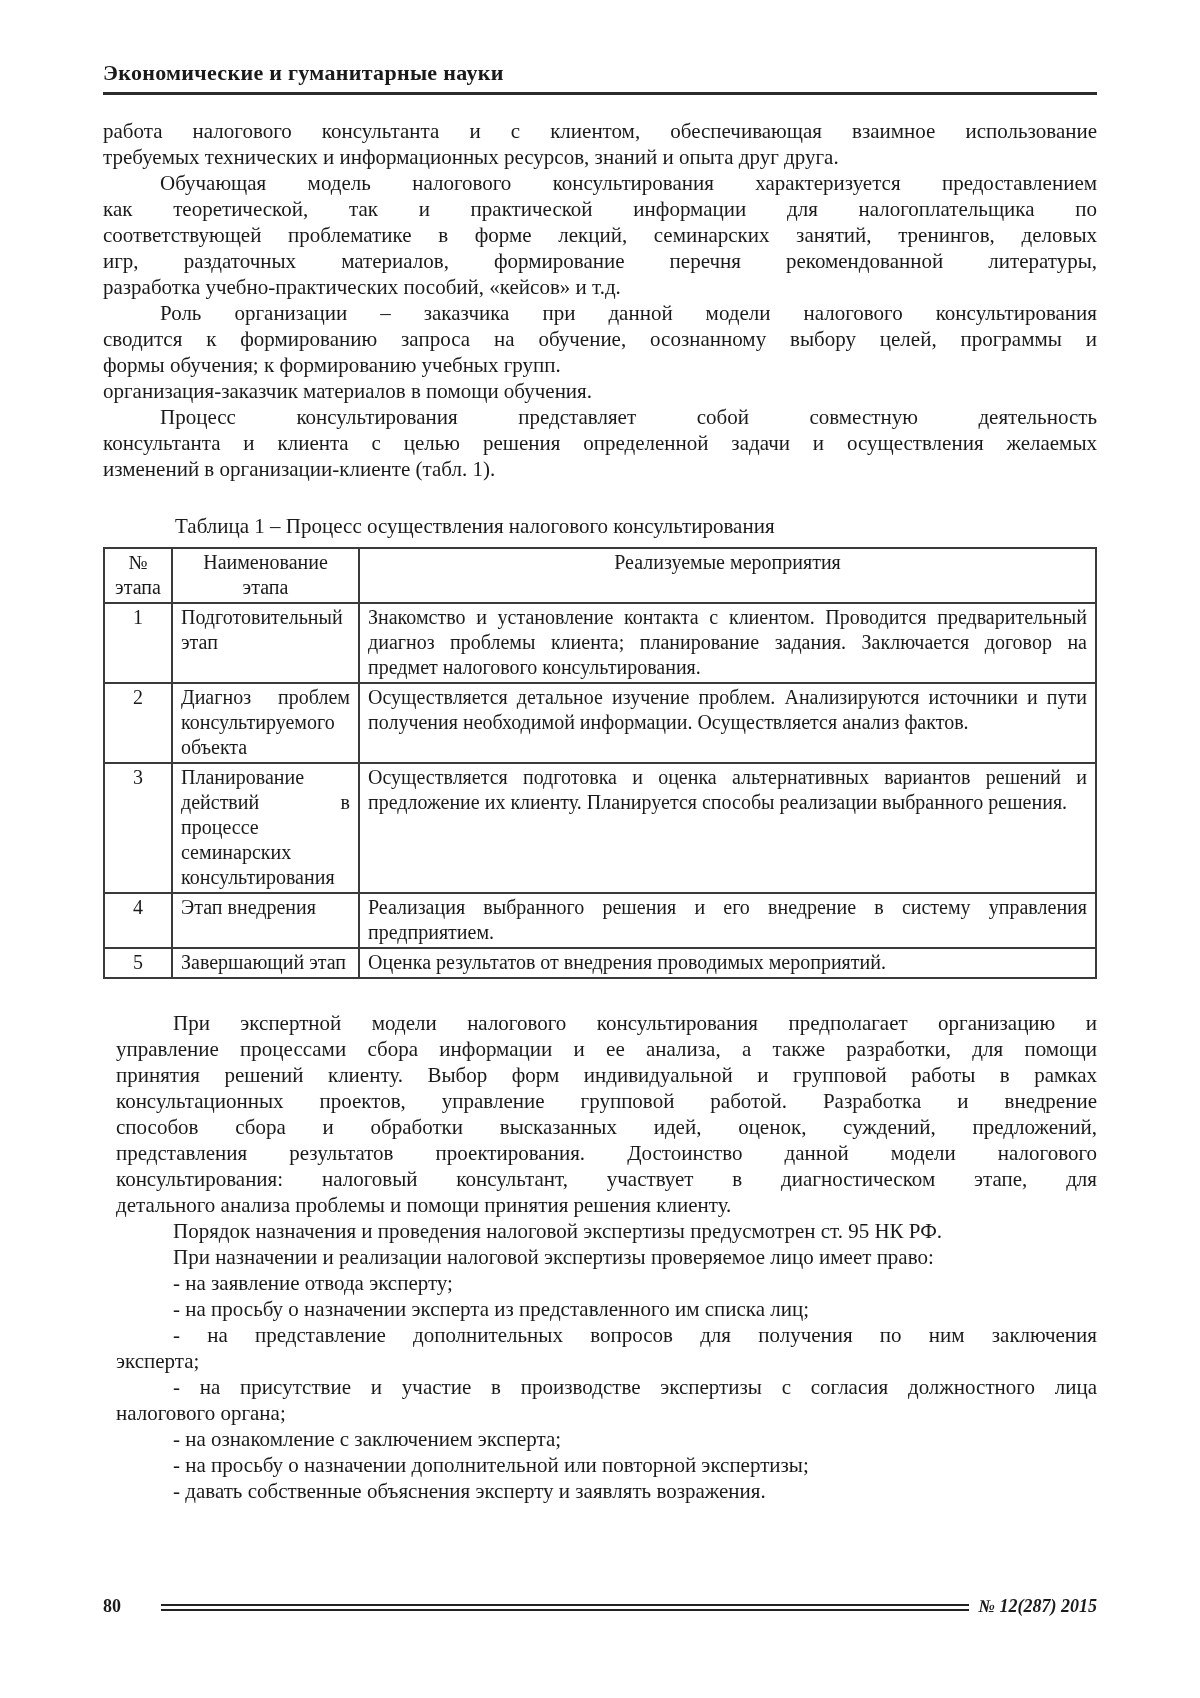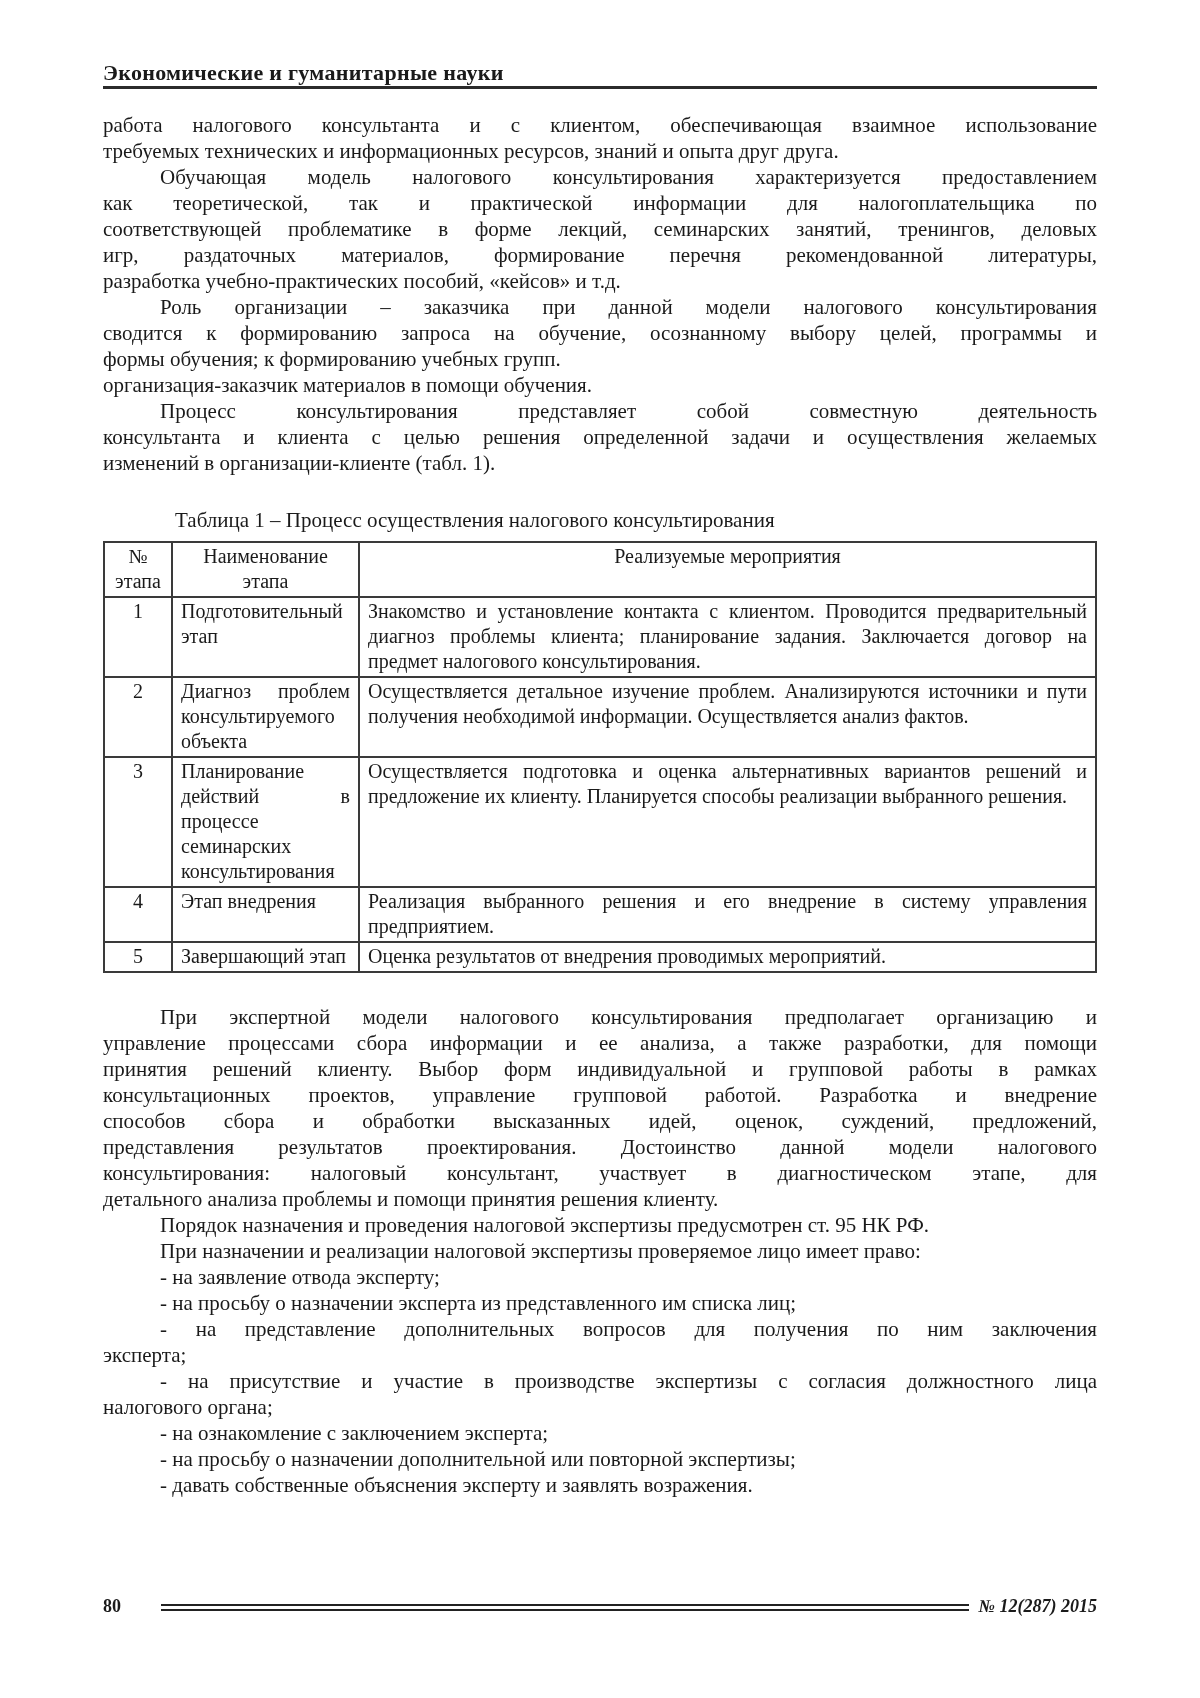--- a/index.html
+++ b/index.html
@@ -11,27 +11,27 @@
     box-sizing:border-box;
     padding:60px 103px 0 103px;
     font-family:"Liberation Serif","DejaVu Serif",serif;
     color:#1a1a1a;
     overflow:hidden;
   }
   
   .running-head{
     font-size:22px;font-weight:bold;
     letter-spacing:.3px;
-    padding-bottom:0;
+    padding-bottom:6px;
     border-bottom:3px solid #2b2b2b;
   }
   
   .bodytext{font-size:21px;line-height:26px;}
   #before-table{margin-top:23px;}
-  #after-table{margin-top:31px;}
+  #after-table{margin-top:31px;margin-left:13px;}
   .para{margin:0;}
   .pline{
     text-align:justify;
     text-align-last:justify;
     white-space:normal;
   }
   .pline.last{text-align-last:left;}
   .pline.ind{text-indent:57px;}
   
   .table-title{

